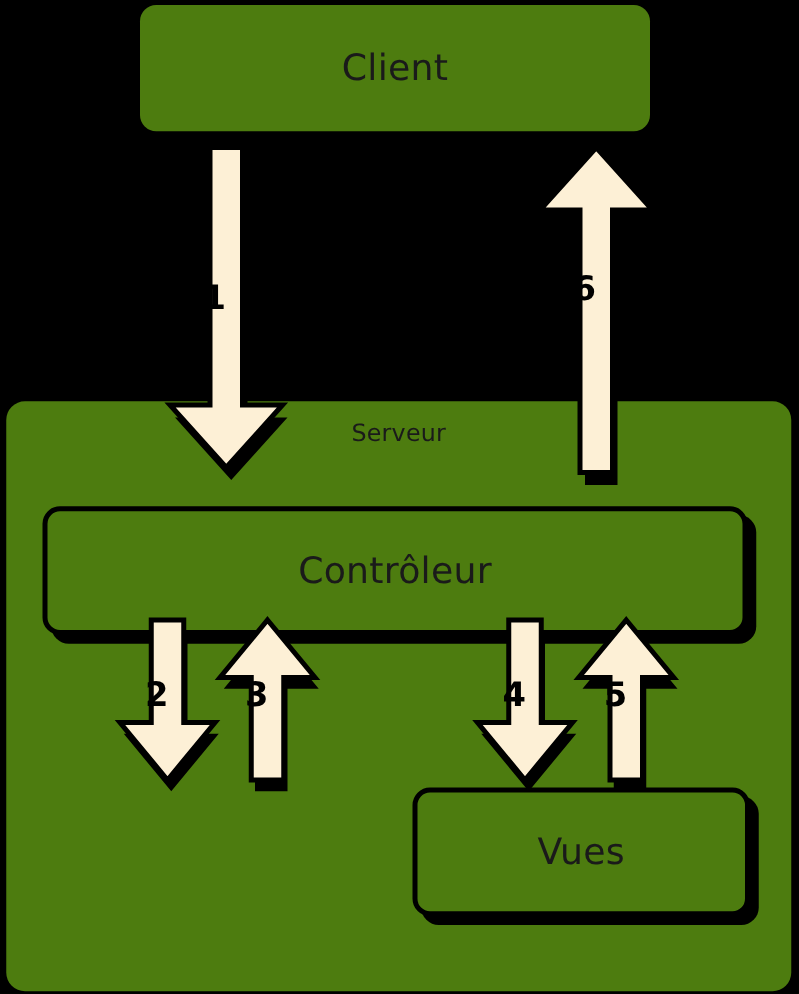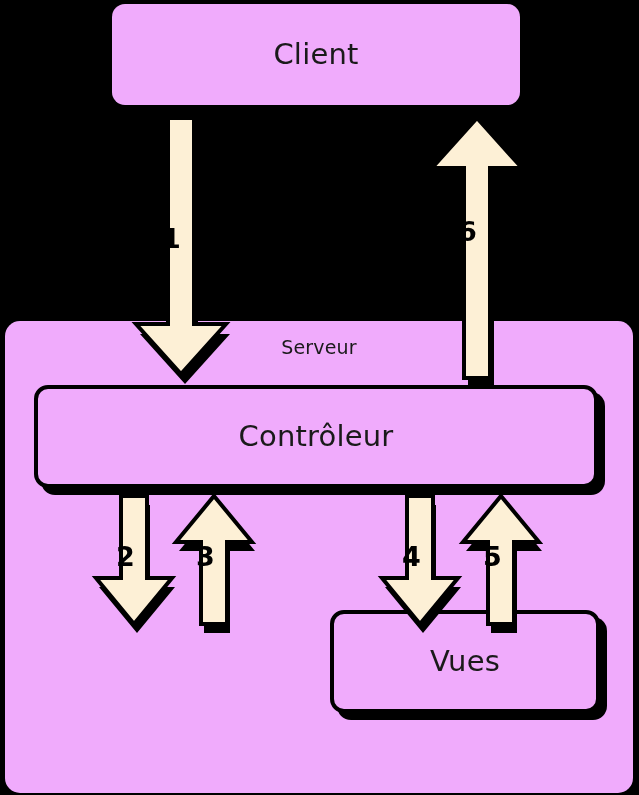--- a/index.html
+++ b/index.html
@@ -13,21 +13,21 @@
     height: 795px;
     background: #000000;
     overflow: hidden;
     font-family: "DejaVu Sans", sans-serif;
   }
 
   
   .box {
     position: absolute;
     box-sizing: border-box;
-    background: #f0abfc;
+    background: #4d7c0f;
     display: flex;
     align-items: center;
     justify-content: center;
   }
   .box-label {
     color: #1a1a1a;
     font-size: 29px;
     font-weight: 400;
     line-height: 1;
     letter-spacing: 0.2px;
@@ -100,21 +100,21 @@
     color: #000000;
     font-size: 27px;
     font-weight: bold;
     line-height: 1;
     white-space: nowrap;
   }
 
   
   #client-box  { z-index: 4; }
   #serveur-box { z-index: 2; }
-  .inner-box   { z-index: 6; }
+  .inner-box   { z-index: 6; margin-top: 20px; }
   .arrow       { z-index: 8; }
   .arrow-label { z-index: 9; }
 </style>
 </head>
 <body>
 
 <div id="canvas">
 
   <div class="box" id="serveur-box">
     <div id="serveur-label" class="box-label">Serveur</div>

